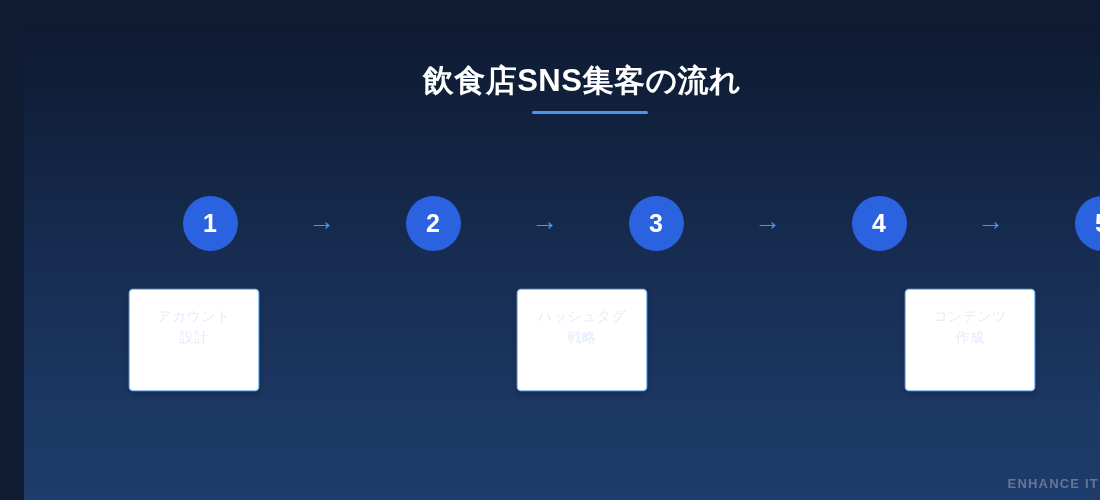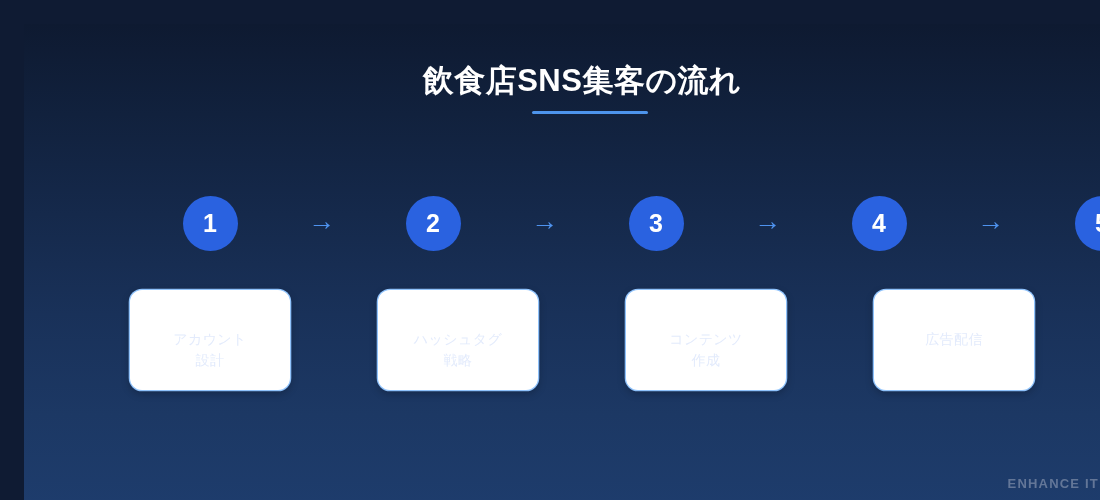--- a/index.html
+++ b/index.html
@@ -116,32 +116,32 @@
   .cards-row {
     position:absolute;
     top:250px;
     left:90px;
     width:920px;
     height:100px;
     display:flex;
     justify-content:space-between;
   }
   .card {
-    width:160px;
+    width:128px;
     height:100px;
     flex:0 0 auto;
     background:#ffffff;
-    border-radius:12px;
+    border-radius:3px;
     box-shadow:0 0 0 1.3px #8fc2fb,
                0 3px 9px rgba(0,0,0,0.28);
     display:flex;
     flex-direction:column;
     align-items:center;
     justify-content:flex-start;
-    padding-top:31px;
+    padding-top:8px;
   }
   .card-label {
     font-size:14px;
     line-height:21px;
     font-weight:400;
     text-align:center;
     color:#e3ebfc;
     letter-spacing:0.4px;
     white-space:pre-line;
     user-select:none;
@@ -232,22 +232,19 @@
     <div class="card">
       <div class="card-label">ハッシュタグ
 戦略</div>
     </div>
 
     <div class="card">
       <div class="card-label">コンテンツ
 作成</div>
     </div>
 
-    <div class="card">
-      <div class="card-label">広告配信</div>
-    </div>
 
 
   </div>
 
   <div class="watermark">ENHANCE IT</div>
 
 </div>
 
 </body></html>

